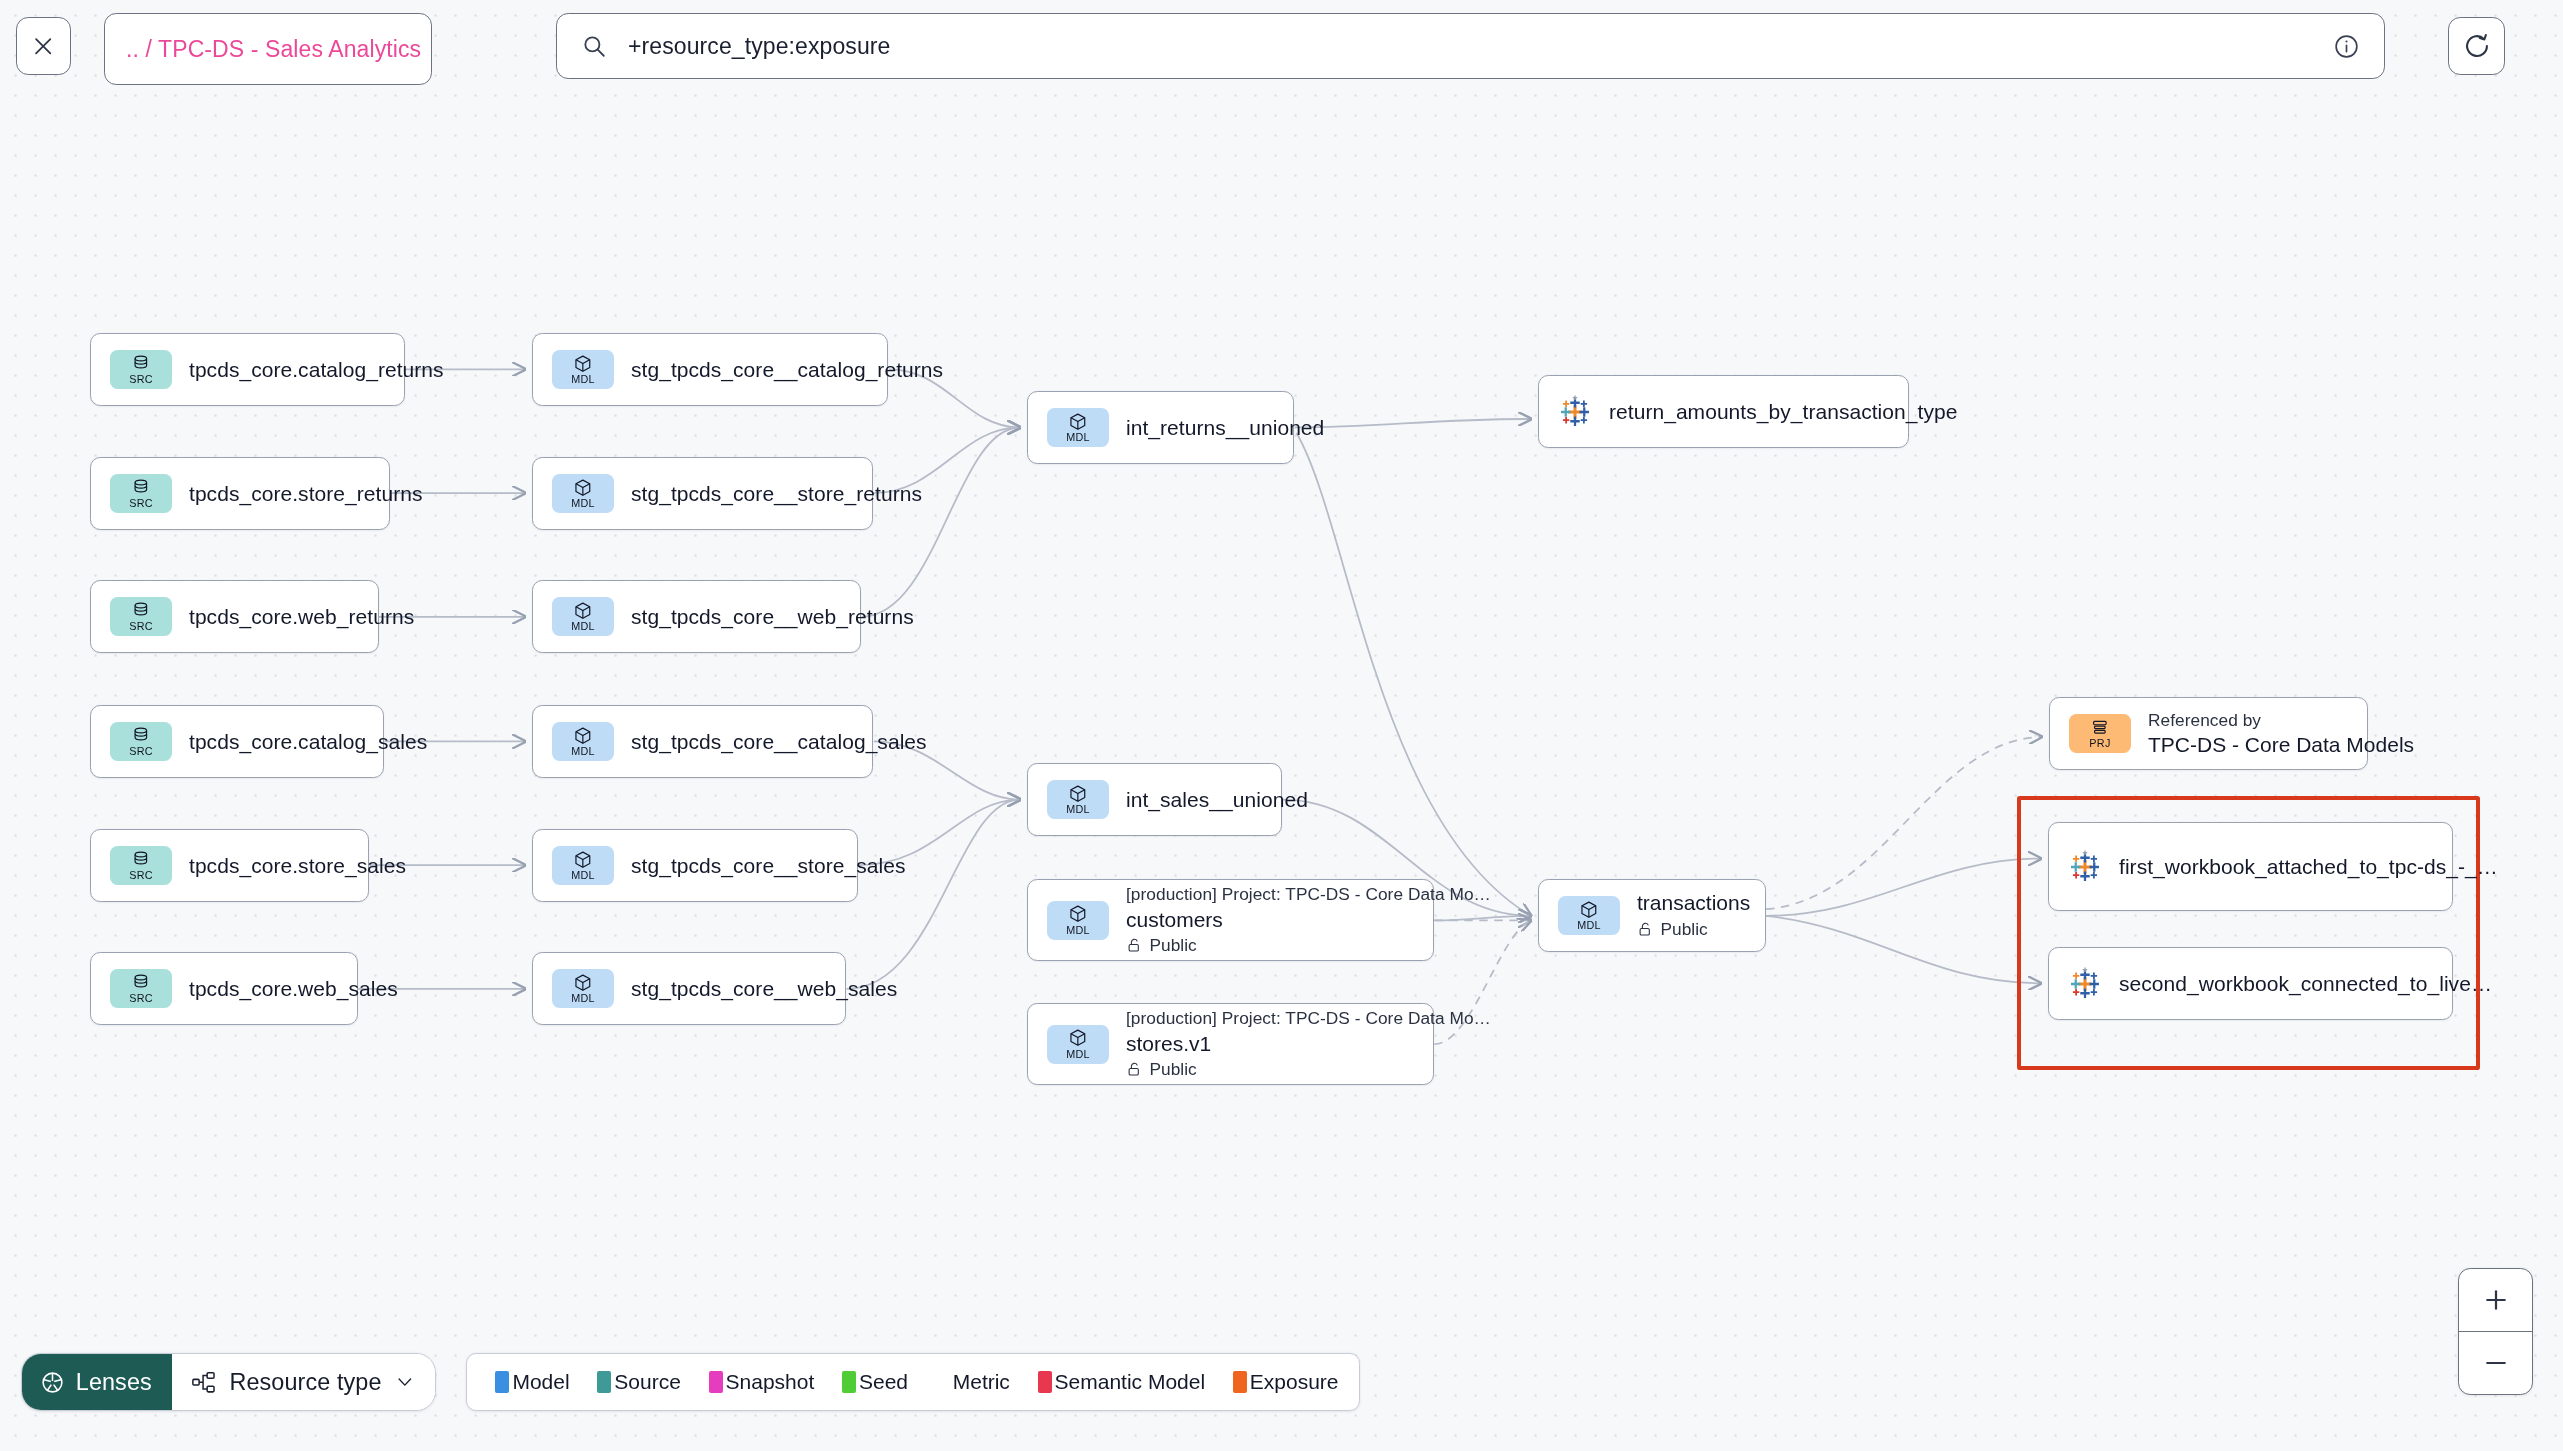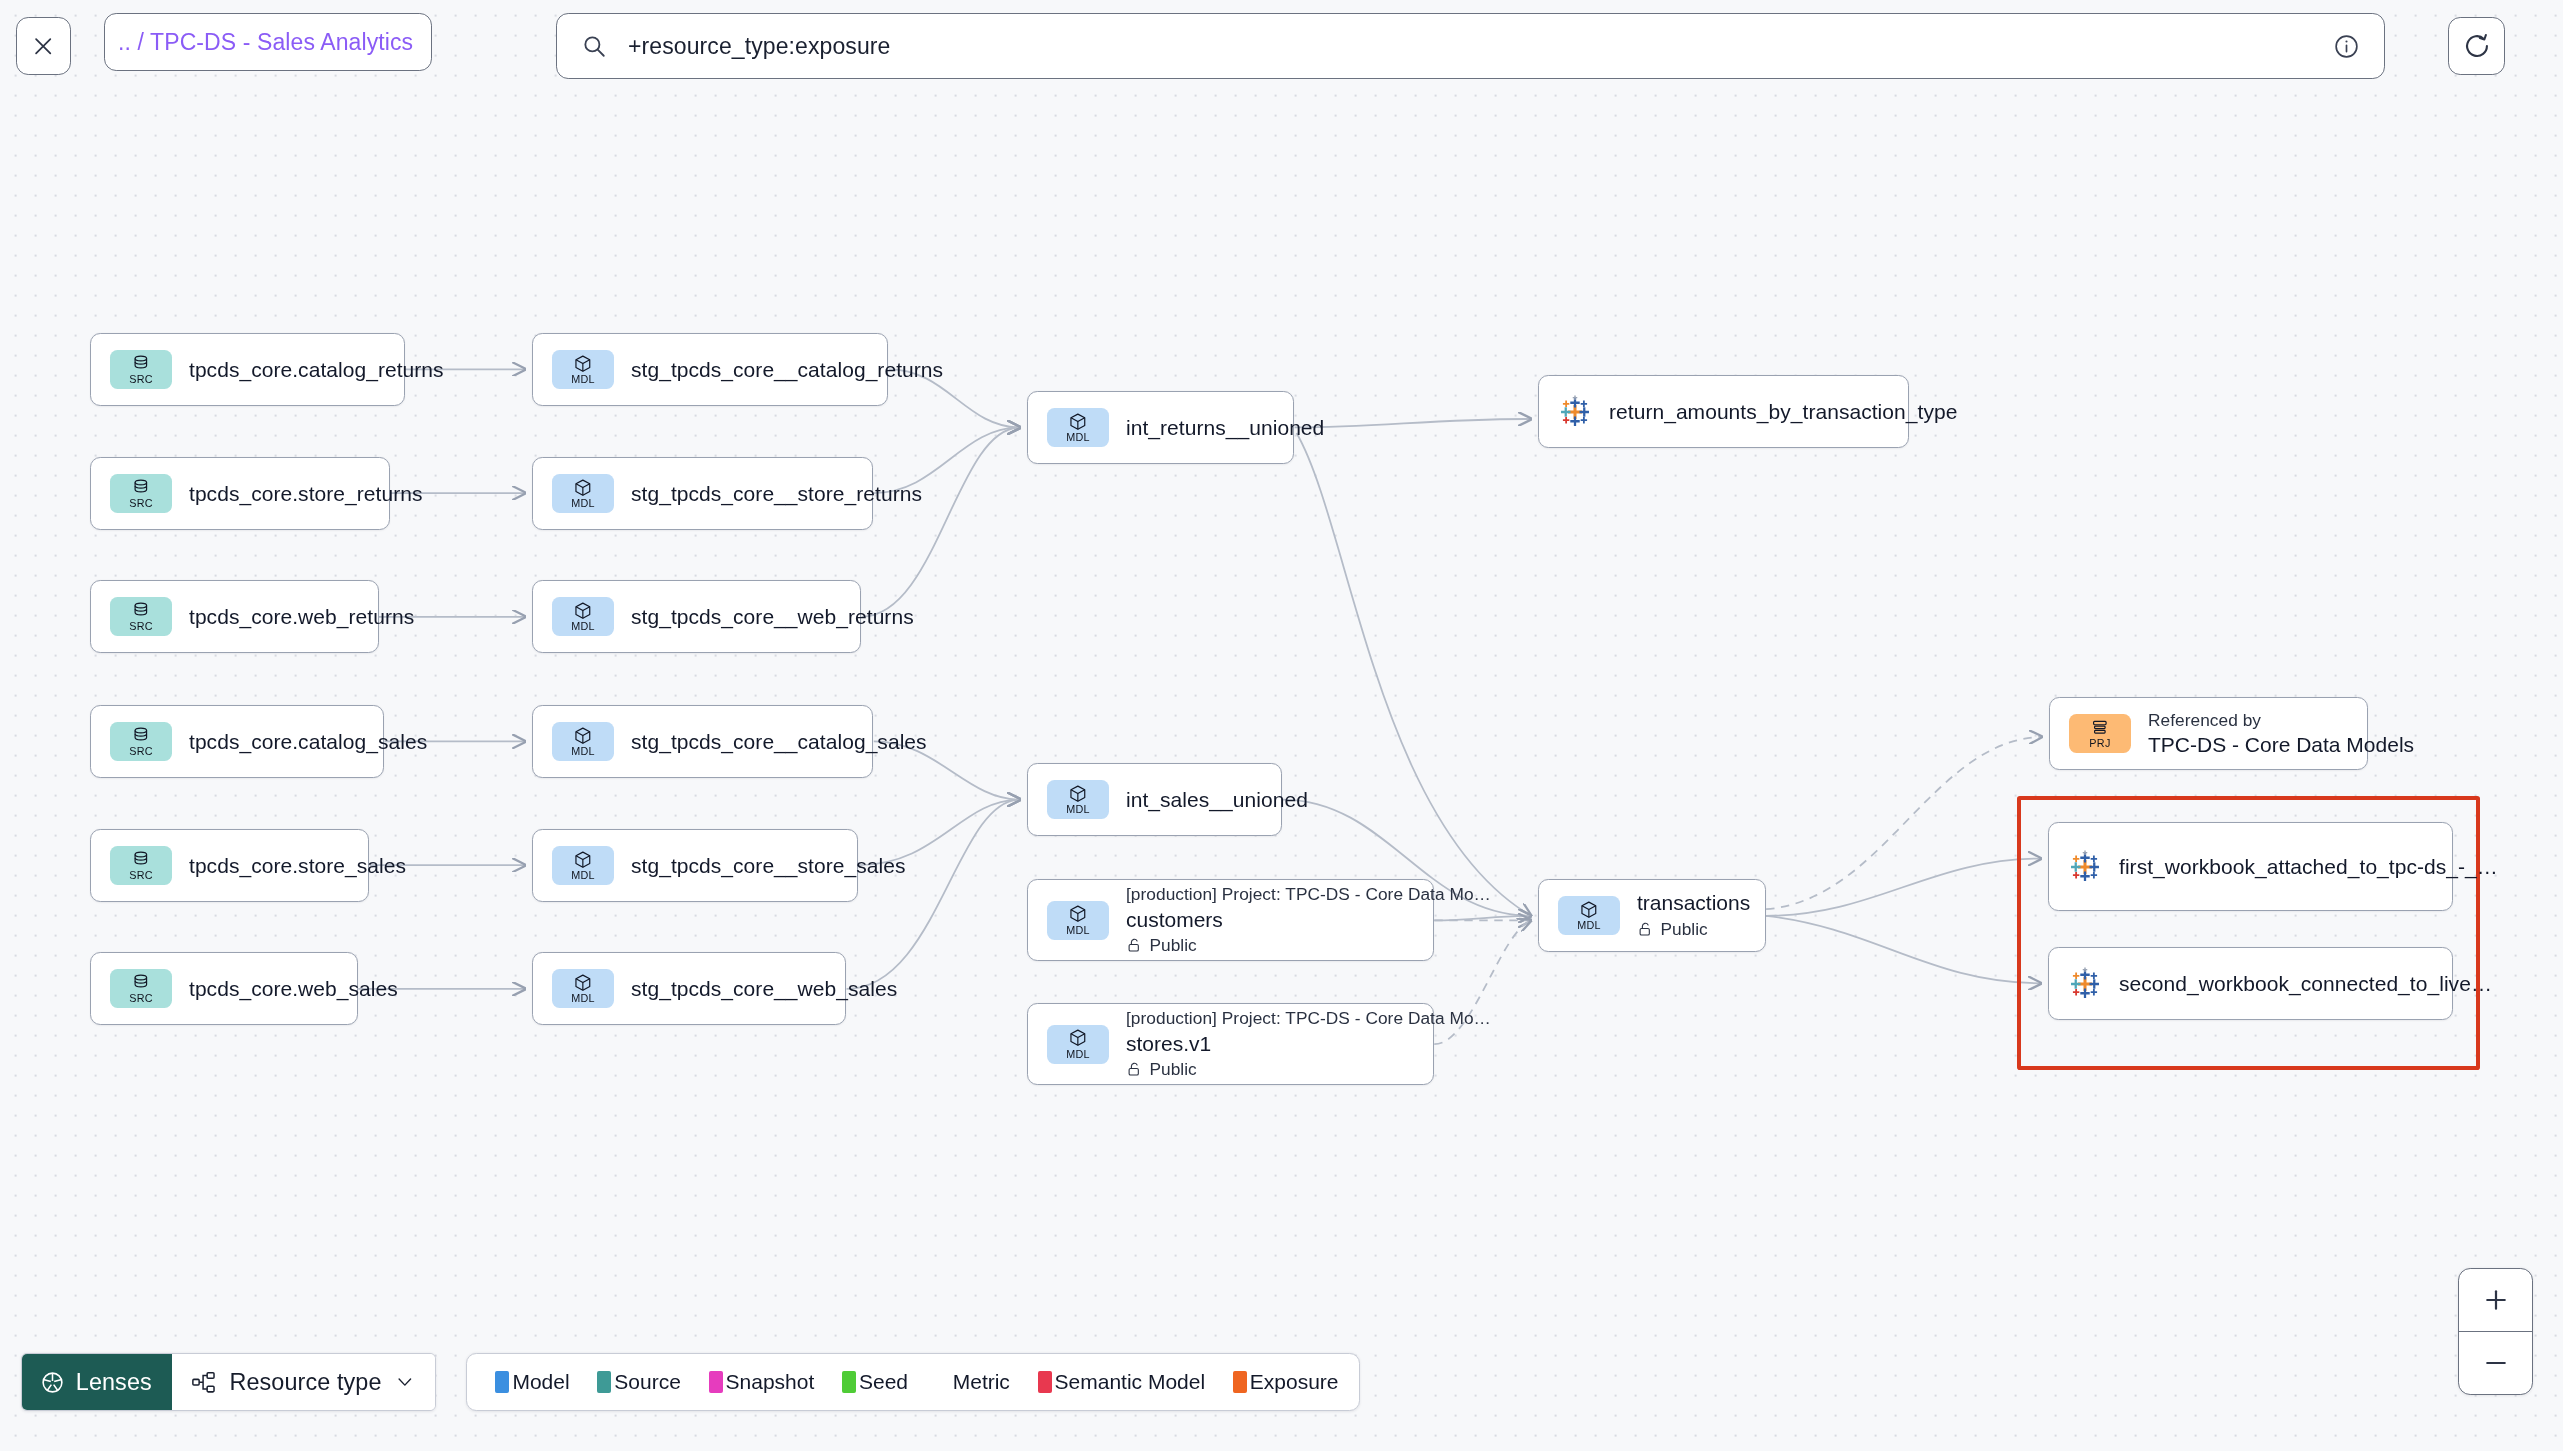--- a/index.html
+++ b/index.html
@@ -27,23 +27,23 @@
   .tb-btn {
     position: absolute;
     background: #ffffff;
     border: 1.5px solid #6b7280;
     border-radius: 12.2px;
     display: flex; align-items: center; justify-content: center;
     cursor: pointer;
   }
   #close-btn { left: 16px; top: 17px; width: 55px; height: 58px; }
   #breadcrumb-btn {
-    left: 104px; top: 13px; width: 328px; height: 58px;
-    justify-content: flex-start; padding-left: 13px;
-    font-size: 23px; color: #8b5cf6; letter-spacing: 0.1px;
+    left: 104px; top: 13px; width: 328px; height: 72px;
+    justify-content: flex-start; padding-left: 21px;
+    font-size: 23px; color: #ec4899; letter-spacing: 0.1px;
     white-space: nowrap;
   }
   #searchbar {
     position: absolute; left: 556px; top: 13px;
     width: 1829px; height: 66px;
     background: #fff; border: 1.5px solid #6b7280; border-radius: 12.2px;
     display: flex; align-items: center; padding: 0 24.4px 0 24.4px;
   }
   #search-input-text {
     font-size: 23px; color: #1a2030; margin-left: 20.6px;
@@ -109,21 +109,21 @@
   #edges { position: absolute; inset: 0; z-index: 10; pointer-events: none; }
 
   
   #bottombar {
     position: absolute; left: 20.6px; top: 1353px;
     display: flex; align-items: center; gap: 30px;
     z-index: 40;
   }
   #lenses-group {
     display: flex; align-items: center; height: 58px;
-    border: 1.4px solid #c8ccd6; border-radius: 6px;
+    border: 1.4px solid #c8ccd6; border-radius: 20px;
     overflow: hidden; background: #fff;
     box-shadow: 0 0.9px 2.8px rgba(20,25,40,.09);
   }
   #lenses-btn {
     background: #1d5b54; color: #fff;
     height: 100%; display: flex; align-items: center;
     gap: 11.2px; padding: 0 20.6px 0 18px; cursor: pointer;
     font-size: 23.4px; letter-spacing: 0.1px;
   }
   #resource-type-btn {

